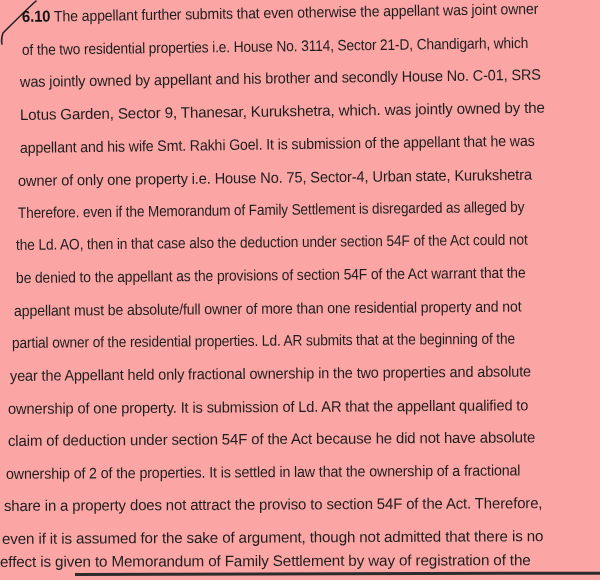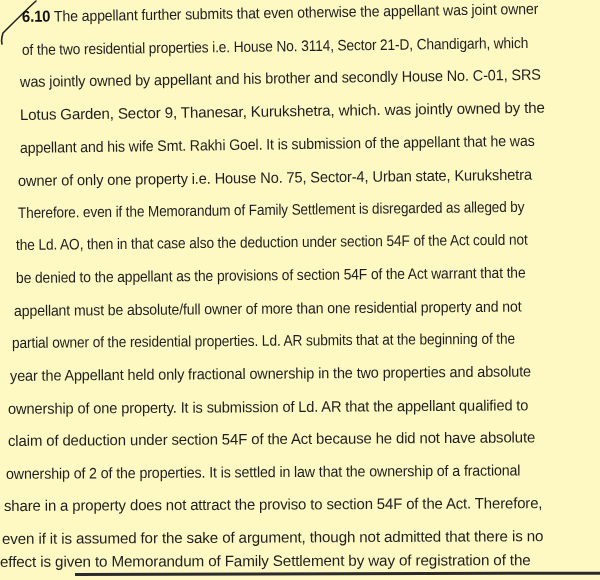--- a/index.html
+++ b/index.html
@@ -14,21 +14,21 @@
       position: relative;
       font-family: "Liberation Sans", sans-serif;
       color: #1a1a1a;
     }
     .page {
       position: absolute;
       left: 0;
       top: 0;
       width: 600px;
       height: 580px;
-      background: #fef9c3;
+      background: #fca5a5;
     }
     .pen-mark {
       position: absolute;
       left: 0;
       top: 0;
       width: 40px;
       height: 45px;
     }
     .line {
       position: absolute;

